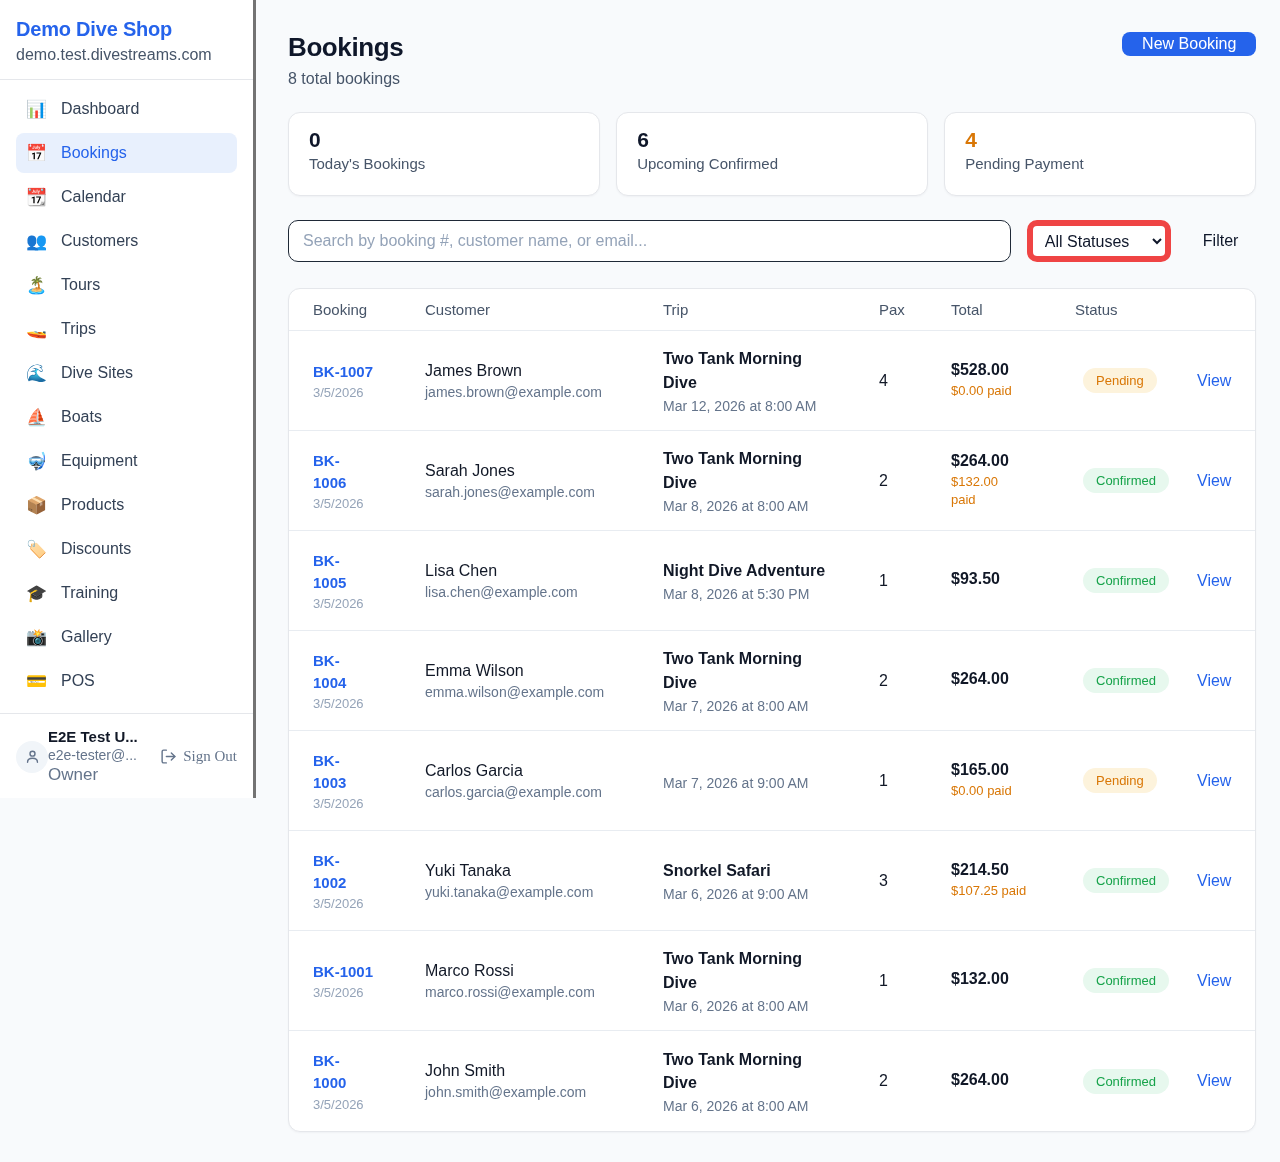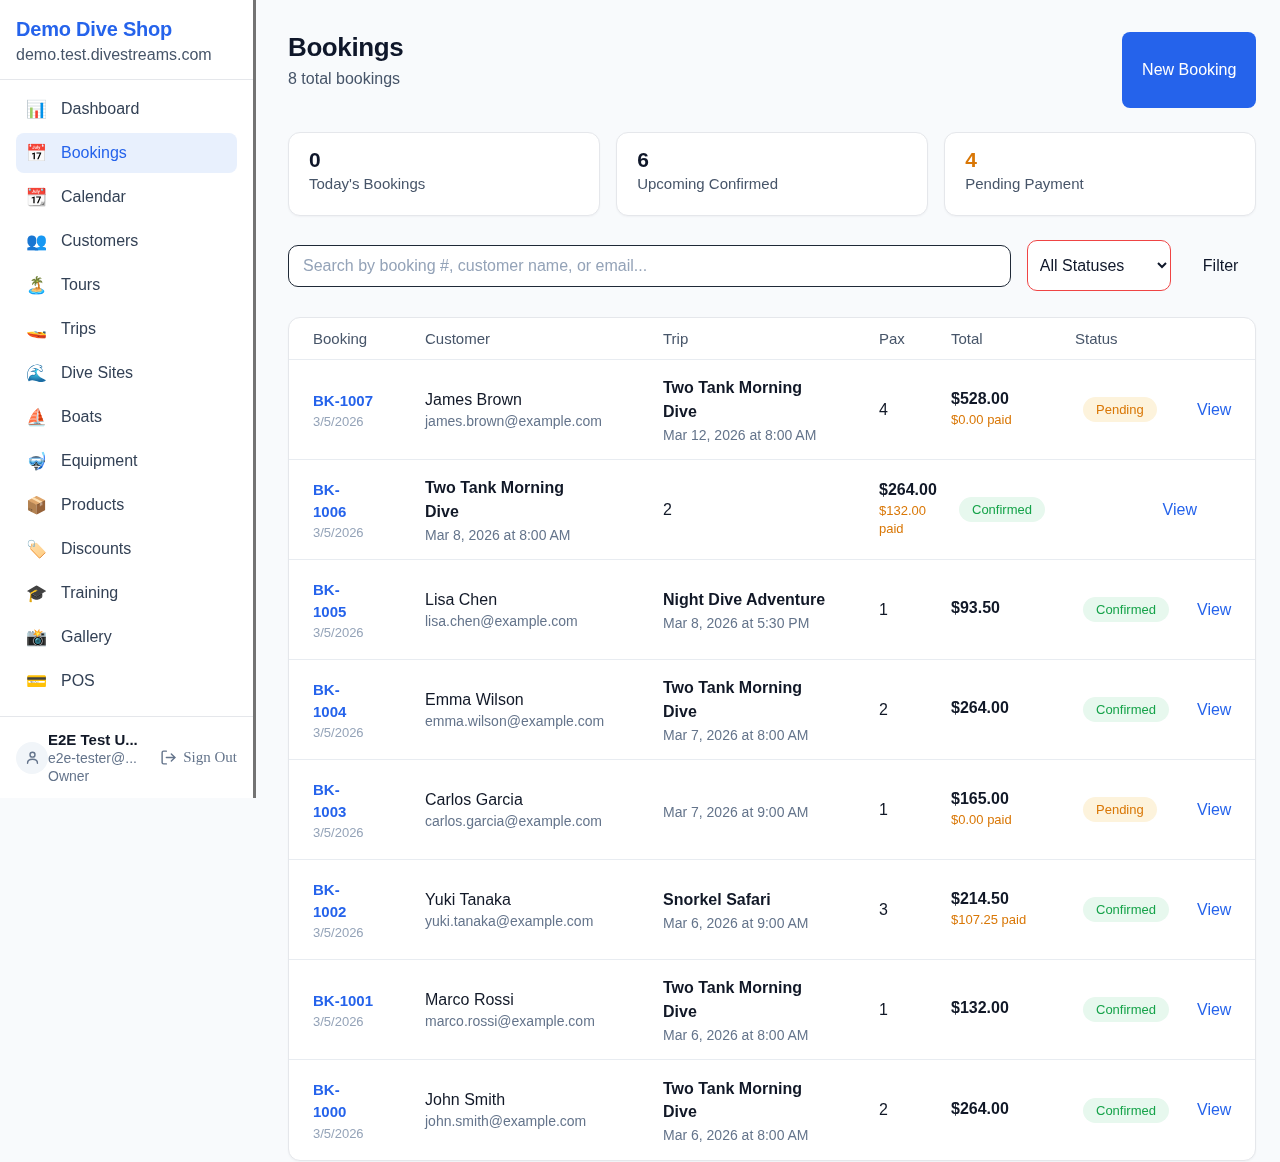--- a/index.html
+++ b/index.html
@@ -32,31 +32,31 @@
     border-top:1px solid #e5e7eb; padding:14px 16px;
     display:flex; align-items:center; 
   }
   .avatar {
     width:32px; height:32px; border-radius:50%; background:#f1f5f9;
     display:flex; align-items:center; justify-content:center; flex:0 0 32px;
   }
   .user-meta { flex:1 1 auto; min-width:0; }
   .user-name { font-size:15px; font-weight:700; color:#111827; }
   .user-email { font-size:14px; color:#64748b; margin-top:2px; }
-  .user-role { font-size:14px; color:#64748b; margin-top:2px; }
+  .user-role { font-size:17px; color:#64748b; margin-top:2px; }
   .signout { display:flex; align-items:center; gap:6px; color:#64748b; font-size:15px; cursor:pointer; white-space:nowrap;font-family:Liberation Serif, serif; }
 
   
   .main { flex:1 1 auto; padding:32px; background:#f8fafc; }
   .page-header { display:flex; justify-content:space-between; align-items:flex-start; }
   .page-title { font-size:26px; font-weight:700; color:#0f172a; letter-spacing:-0.4px; }
   .page-subtitle { font-size:16px; color:#475569; margin-top:7px; }
   .btn-primary {
     background:#2563eb; color:#fff; border:none; border-radius:8px;
-    font-size:16px; font-weight:500; padding:29px 20px; cursor:pointer;
+    font-size:16px; font-weight:500; padding:3px 20px; cursor:pointer;
     font-family:inherit;
   }
 
   .stats { display:flex; gap:16px; margin-top:24px; }
   .stat-card {
     flex:1; background:#fff; border:1px solid #e5e7eb; border-radius:12px;
     padding:15px 20px; height:84px;
     box-shadow:0 1px 2px rgba(16,24,40,0.04);
   }
   .stat-value { font-size:21px; font-weight:700; color:#0f172a; }
@@ -64,21 +64,21 @@
   .stat-label { font-size:15px; color:#475569; margin-top:3px; }
 
   .filter-row { display:flex; align-items:center; gap:16px; margin-top:24px; }
   .search-input {
     flex:1 1 auto; height:42px; border:1px solid #1f2937; border-radius:10px;
     padding:0 14px; font-size:16px; font-family:inherit; color:#0f172a;
     background:#fff; outline:none;
   }
   .search-input::placeholder { color:#94a3b8; }
   .status-select {
-    height:51px; width:144px; border:1px solid #ef4444; border-radius:10px;
+    height:42px; width:144px; border:6px solid #ef4444; border-radius:10px;
     font-size:16px; font-family:inherit; color:#0f172a; background:#fff;
     padding:0 8px; outline:none;
   }
   .filter-label { font-size:16px; color:#0f172a; padding:0 18px 0 16px; cursor:pointer; }
 
   
   .table-card {
     margin-top:26px; background:#fff; border:1px solid #e5e7eb;
     border-radius:12px; box-shadow:0 1px 2px rgba(16,24,40,0.04);
     overflow:hidden;
@@ -264,20 +264,24 @@
           </div>
         <div><span class="badge pending">Pending</span></div>
         <div class="view-cell"><a class="view-link">View</a></div>
       </div>
 
       <div class="trow">
         <div><a class="bid">BK-
 1006</a>
           <div class="bdate">3/5/2026</div></div>
         <div>
+            <div class="cname">Sarah Jones</div>
+          <div class="cemail">sarah.jones@example.com</div>
+          </div>
+        <div>
             <div class="tname">Two Tank Morning
 Dive</div>
           <div class="ttime">Mar 8, 2026 at 8:00 AM</div>
           </div>
         <div class="pax">2</div>
         <div>
             <div class="tamount">$264.00</div>
           <div class="tpaid">$132.00
 paid</div>
           </div>

